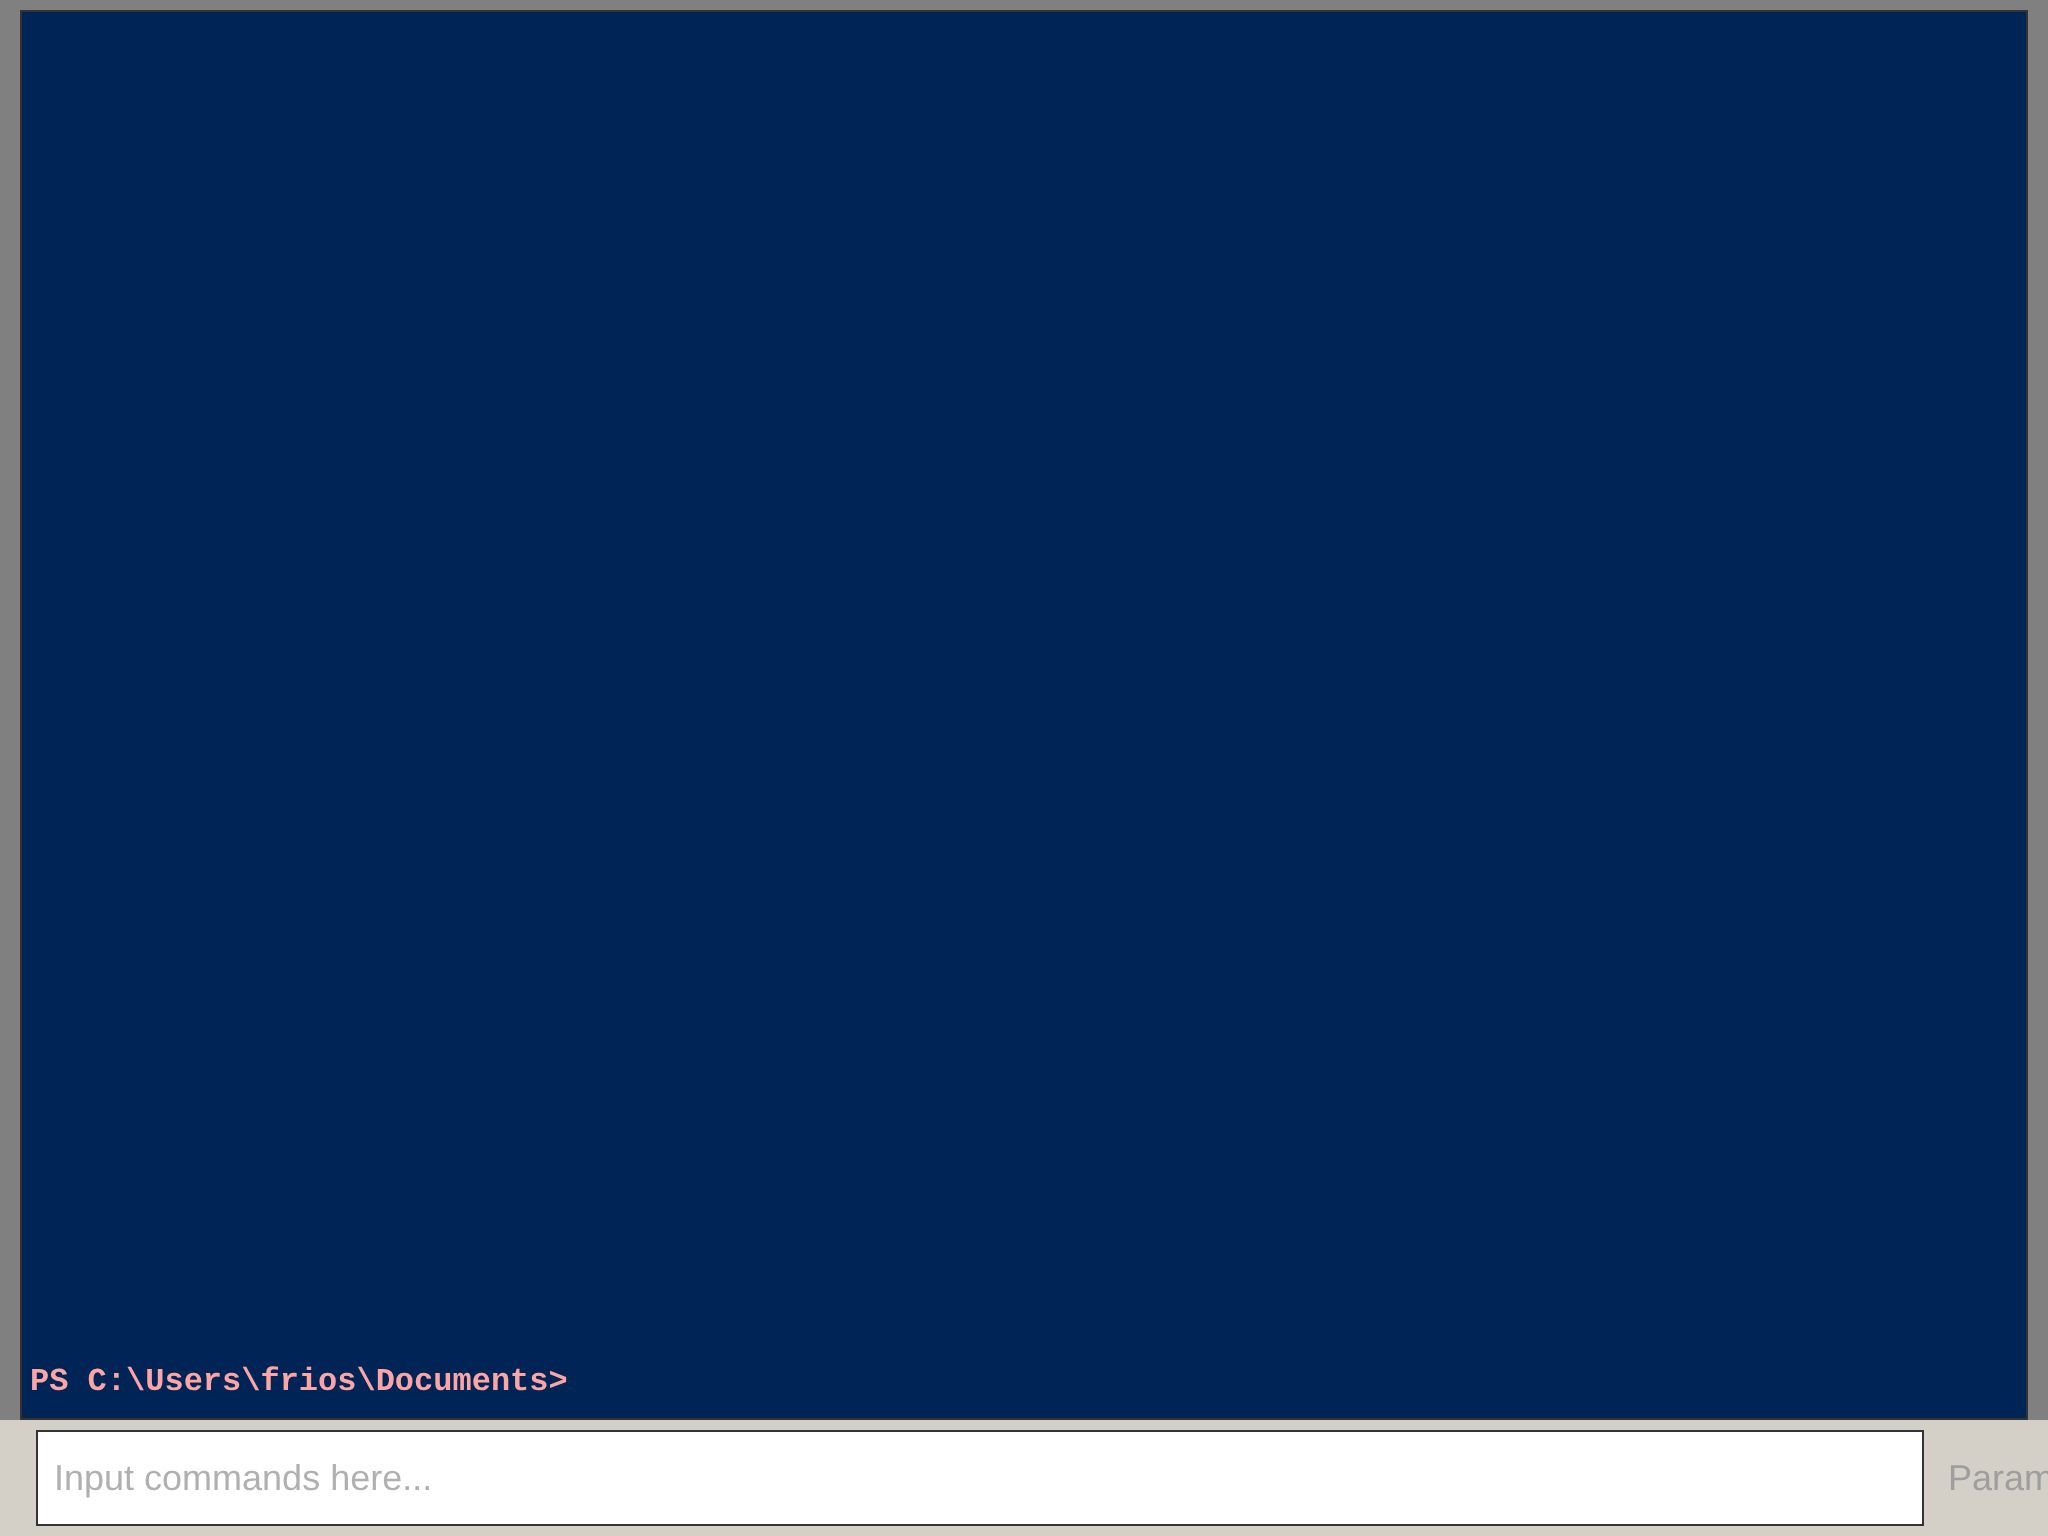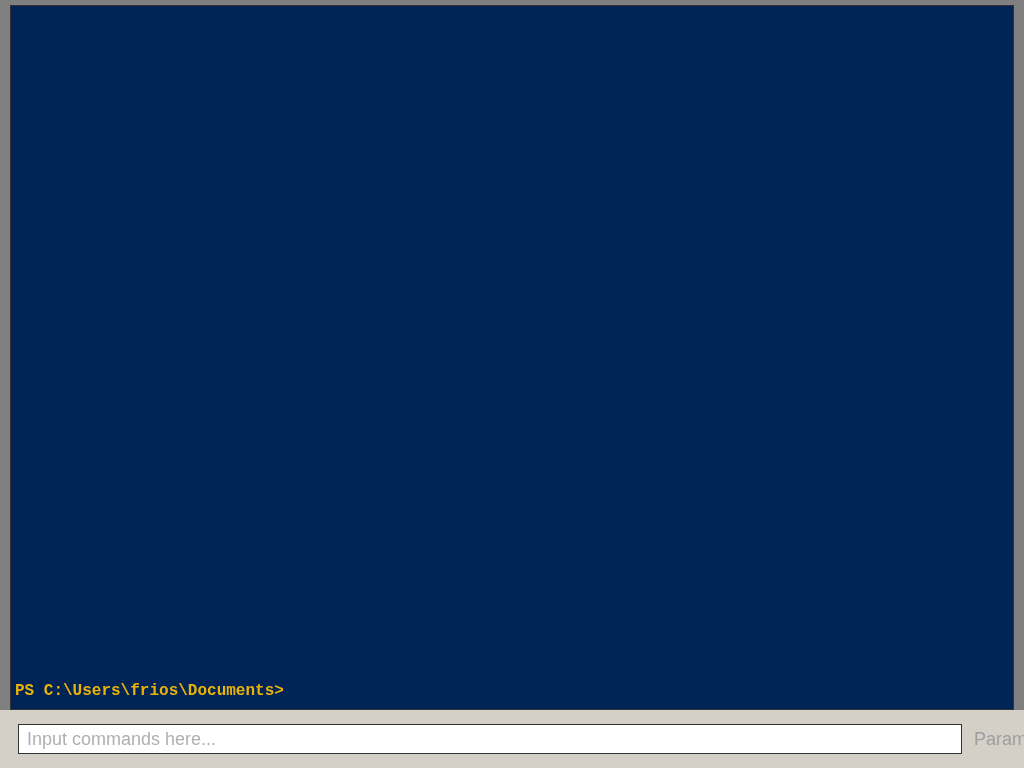--- a/index.html
+++ b/index.html
@@ -26,40 +26,40 @@
     }
     .terminal-content {
       position: absolute;
       bottom: 0;
       left: 0;
       right: 0;
       padding: 2px 4px 8px 4px;
       font-family: "Courier New", Consolas, monospace;
       font-size: 16px;
       font-weight: bold;
-      color: #eab308;
+      color: #fca5a5;
       line-height: 1.2;
     }
     .prompt-line {
       white-space: pre;
     }
     .bottom-bar {
       position: absolute;
       left: 0;
       right: 0;
       bottom: 0;
       height: 58px;
       background: #d4d0c8;
       display: flex;
       align-items: center;
       padding: 0 0 0 18px;
     }
     .command-input {
       flex: 0 0 944px;
-      height: 30px;
+      height: 48px;
       border: 1px solid #333;
       padding: 4px 8px;
       font-size: 18px;
       color: #333;
       background: #fff;
       outline: none;
     }
     .command-input::placeholder {
       color: #b0b0b0;
     }

